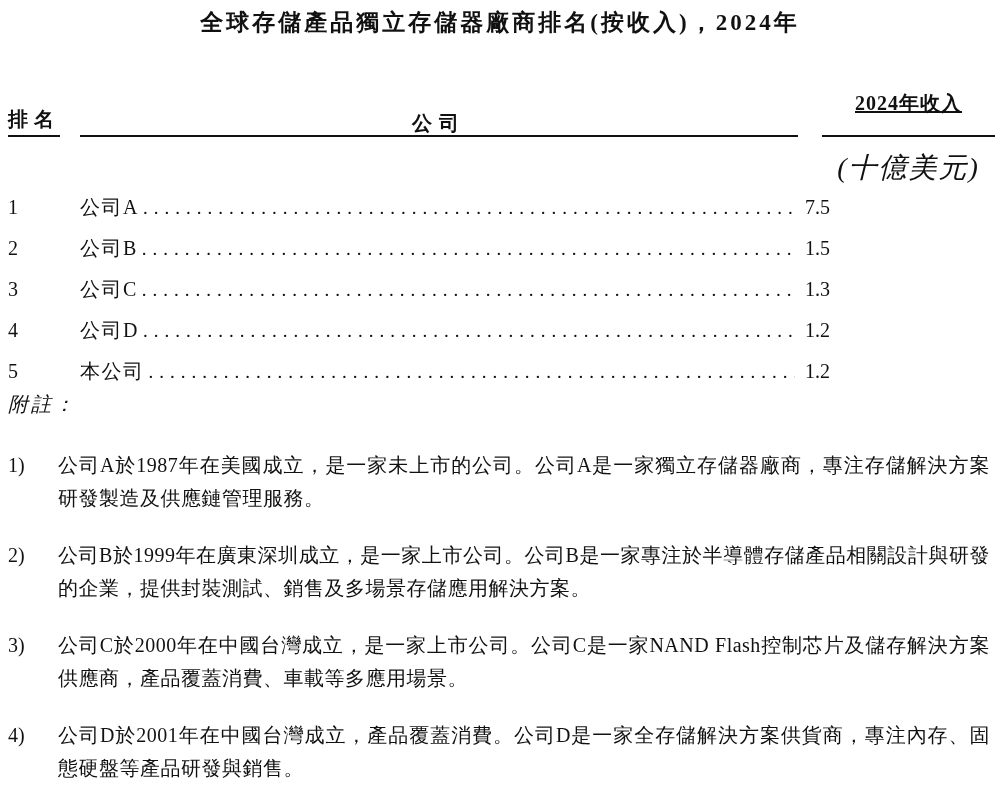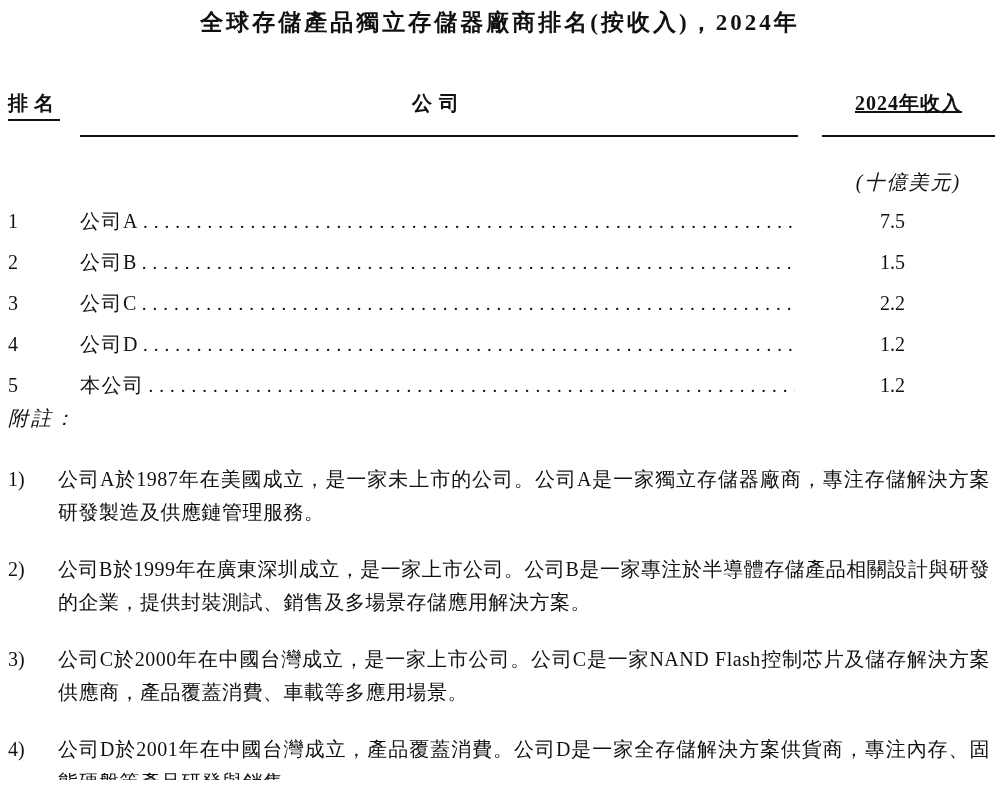--- a/index.html
+++ b/index.html
@@ -21,20 +21,21 @@
     padding-top: 9px;
     text-align: center;
     font-size: 23px;
     font-weight: bold;
     letter-spacing: 3px;
     line-height: 28px;
   }
   .table { padding: 0 5px 0 8px; }
   .thead {
     display: flex;
+    align-items: flex-end;
     margin-top: 55px;
     font-weight: bold;
     font-size: 20px;
     line-height: 23px;
   }
   .th-rank { width: 72px; flex-shrink: 0; }
   .th-rank .hd {
     display: inline-block;
     border-bottom: 2px solid #111;
     padding-bottom: 4px;
@@ -50,21 +51,21 @@
   }
   .th-revenue {
     width: 173px;
     flex-shrink: 0;
     text-align: center;
     border-bottom: 2px solid #111;
     padding-bottom: 20px;
     letter-spacing: 1px;
     text-decoration: underline;
   }
-  .unit-row { text-align: right; margin-top: 33px; font-size: 20px; line-height: 24px; }
+  .unit-row { text-align: right; margin-top: 19px; font-size: 28px; line-height: 24px; }
   .unit {
     display: inline-block;
     width: 173px;
     text-align: center;
     font-style: italic;
     letter-spacing: 2px;
   }
   .tbody { margin-top: 7px; font-size: 20px; }
   .trow {
     display: flex;
@@ -81,21 +82,21 @@
     margin: 0 10px 0 4px;
   }
   .leader::after {
     content: "..................................................................................................................................................";
     letter-spacing: 6px;
     font-size: 19px;
   }
   .value {
     width: 190px;
     flex-shrink: 0;
-    text-align: center;
+    text-align: left;
     padding-right: 15px;
   }
   .notes { padding: 0 10px 0 8px; font-size: 20px; }
   .notes-heading {
     font-style: italic;
     letter-spacing: 3px;
     line-height: 24px;
   }
   .note { display: flex; align-items: flex-start; }
   .notes-heading + .note { margin-top: 33px; }
@@ -139,21 +140,21 @@
       <div class="trow">
         <span class="rank">2</span>
         <span class="company">公司B</span>
         <span class="leader"></span>
         <span class="value">1.5</span>
       </div>
       <div class="trow">
         <span class="rank">3</span>
         <span class="company">公司C</span>
         <span class="leader"></span>
-        <span class="value">2.2</span>
+        <span class="value">1.3</span>
       </div>
       <div class="trow">
         <span class="rank">4</span>
         <span class="company">公司D</span>
         <span class="leader"></span>
         <span class="value">1.2</span>
       </div>
       <div class="trow">
         <span class="rank">5</span>
         <span class="company">本公司</span>

